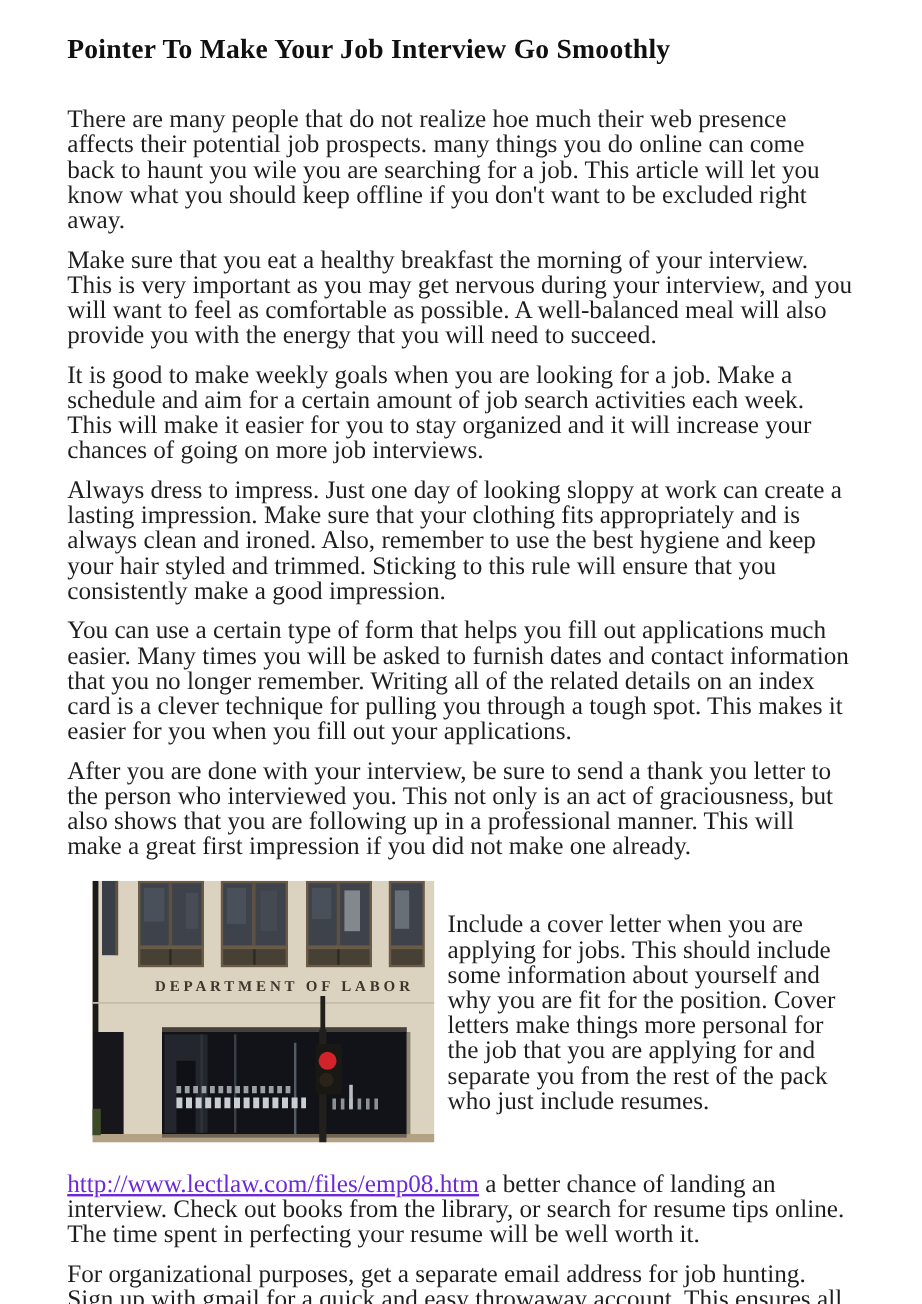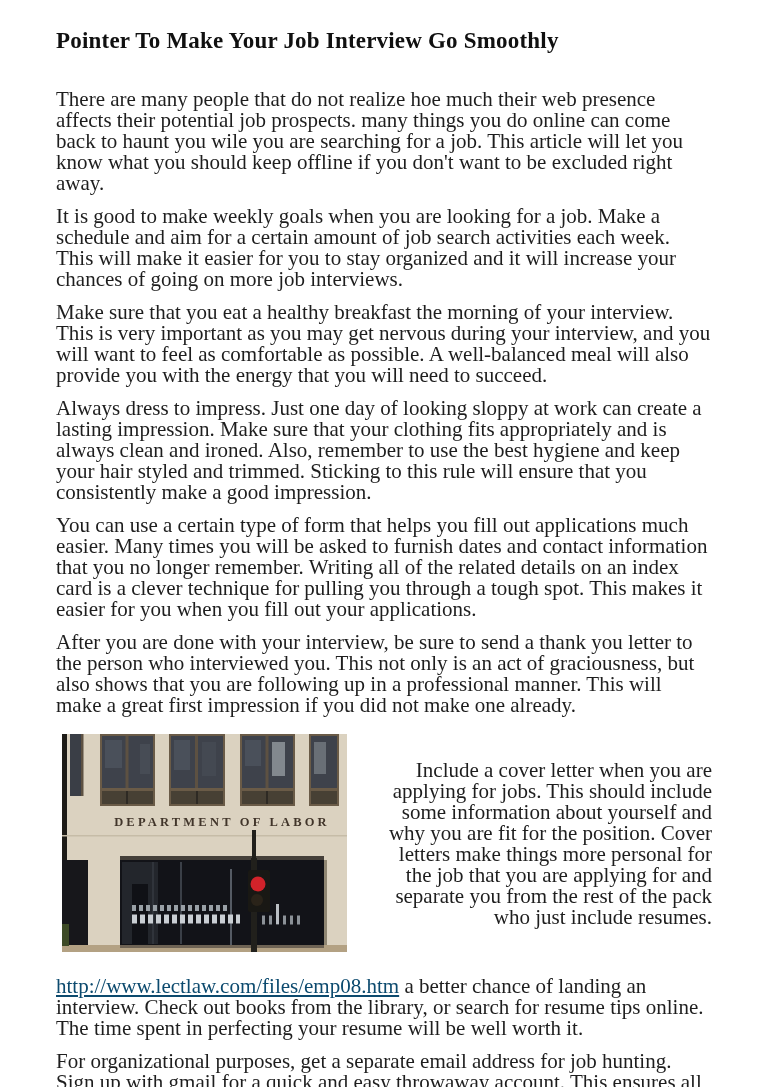--- a/index.html
+++ b/index.html
@@ -20,44 +20,44 @@
     margin: 12px 0 0 0;
     font-size: 21px; line-height: 21px;
     color: #1e1e1e;
   }
   p.first-para { margin-top: 34px; }
   .figure-row {
     display: flex; align-items: flex-start;
     margin-top: 18px; min-height: 244px;
   }
   .figure {
-    flex: 0 0 285px; margin-left: 6px;
+    flex: 0 0 285px; margin-left: 21px;
     width: 285px; height: 176px;
   }
   .figure svg { display: block; }
   .side-col {
-    margin-left: 21px; width: 344px; padding-top: 26px; text-align: right;
+    margin-left: 11px; width: 344px; padding-top: 26px;
   }
   .side-col p.body-para { margin-top: 0; }
   .side-col p.body-para + p.body-para { margin-top: 8px; }
   p.link-para { margin-top: -2px; }
   a.resume-link {
-    color: #0c4a6e; text-decoration: underline; cursor: pointer;
+    color: #6d28d9; text-decoration: underline; cursor: pointer;
   }
 </style>
 </head>
 <body>
 
 <div class="page">
 
   <h1 class="article-title">Pointer To Make Your Job Interview Go Smoothly</h1>
 
   <p class="body-para first-para">There are many people that do not realize hoe much their web presence affects their potential job prospects. many things you do online can come back to haunt you wile you are searching for a job. This article will let you know what you should keep offline if you don't want to be excluded right away.</p>
+  <p class="body-para">Make sure that you eat a healthy breakfast the morning of your interview. This is very important as you may get nervous during your interview, and you will want to feel as comfortable as possible. A well-balanced meal will also provide you with the energy that you will need to succeed.</p>
   <p class="body-para">It is good to make weekly goals when you are looking for a job. Make a schedule and aim for a certain amount of job search activities each week. This will make it easier for you to stay organized and it will increase your chances of going on more job interviews.</p>
-  <p class="body-para">Make sure that you eat a healthy breakfast the morning of your interview. This is very important as you may get nervous during your interview, and you will want to feel as comfortable as possible. A well-balanced meal will also provide you with the energy that you will need to succeed.</p>
   <p class="body-para">Always dress to impress. Just one day of looking sloppy at work can create a lasting impression. Make sure that your clothing fits appropriately and is always clean and ironed. Also, remember to use the best hygiene and keep your hair styled and trimmed. Sticking to this rule will ensure that you consistently make a good impression.</p>
   <p class="body-para">You can use a certain type of form that helps you fill out applications much easier. Many times you will be asked to furnish dates and contact information that you no longer remember. Writing all of the related details on an index card is a clever technique for pulling you through a tough spot. This makes it easier for you when you fill out your applications.</p>
   <p class="body-para">After you are done with your interview, be sure to send a thank you letter to the person who interviewed you. This not only is an act of graciousness, but also shows that you are following up in a professional manner. This will make a great first impression if you did not make one already.</p>
 
   <div class="figure-row">
 
     <div class="figure">
       <svg width="285" height="218" viewBox="0 0 285 218">
 
         <rect x="0" y="0" width="285" height="218" fill="#dbd2c0"></rect>

